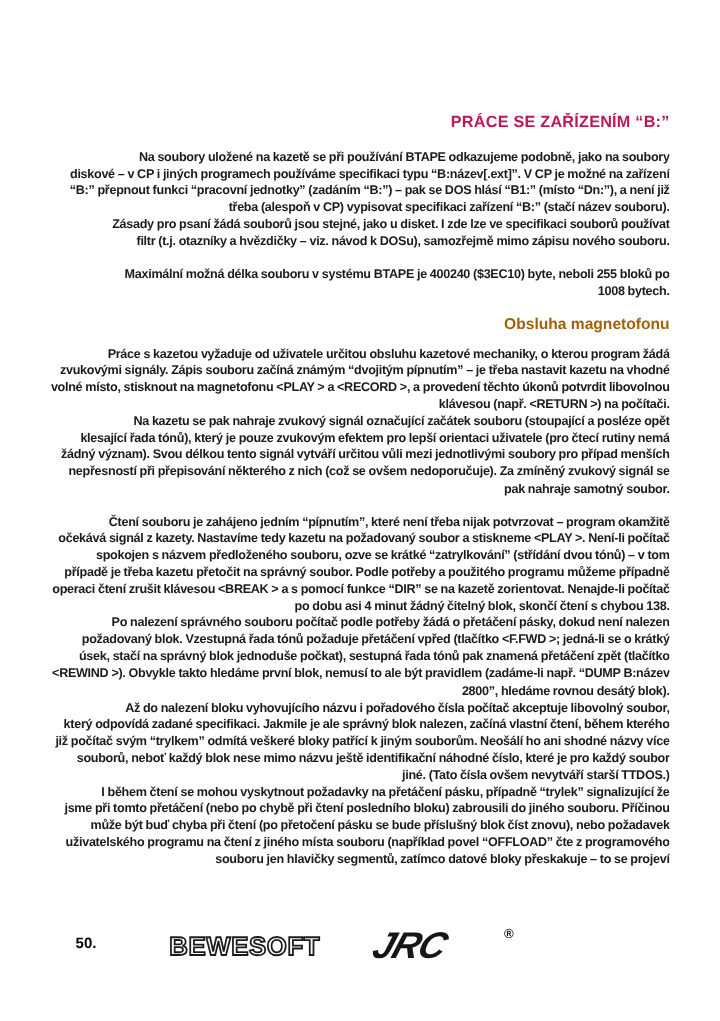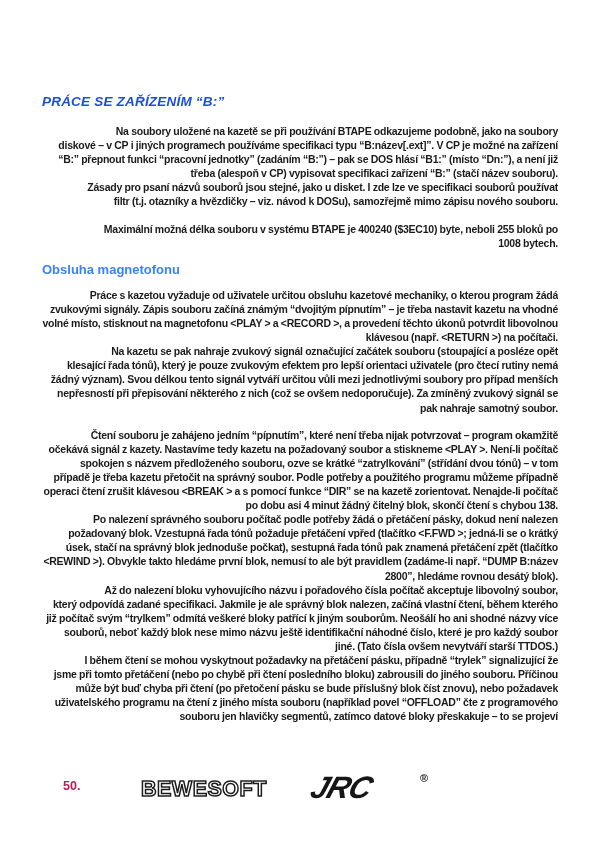--- a/index.html
+++ b/index.html
@@ -20,53 +20,52 @@
   .content {
     position: absolute;
     left: 42px;
     top: 94px;
     width: 516px;
     height: 676px;
     overflow: hidden;
   }
   h1.doc-title {
     margin: 0 0 14px 0;
-    text-align: left;
+    text-align: right;
     font-size: 13.5px;
     line-height: 16px;
     letter-spacing: 0.2px;
-    color: #1d4ed8;
-    font-style: italic;
+    color: #be185d;
   }
   h2.section-heading {
     margin: 12px 0 10px 0;
-    text-align: left;
+    text-align: right;
     font-size: 13px;
     line-height: 16px;
-    color: #3b82f6;
+    color: #a16207;
   }
   p.para {
     margin: 0;
     font-size: 10.5px;
     line-height: 14.1px;
     letter-spacing: -0.25px;
     word-spacing: -0.2px;
     text-indent: 38px;
     text-align: right;
     color: #1b1b1b;
   }
   .vgap {
     height: 13px;
   }
   .footer-pagenum {
     position: absolute;
     left: 63px;
     top: 779px;
     font-size: 12.5px;
-    color: #be185d;
+    color: #000000;
   }
   .logo-bewesoft {
     position: absolute;
     left: 140px;
     top: 774px;
   }
   .logo-jrc {
     position: absolute;
     left: 302px;
     top: 769px;
@@ -75,21 +74,21 @@
 </head>
 <body>
 
 <div class="page">
 
   <div class="content">
 
     <h1 class="doc-title">PRÁCE SE ZAŘÍZENÍM “B:”</h1>
 
     <p class="para">Na soubory uložené na kazetě se při používání BTAPE odkazujeme podobně, jako na soubory diskové – v CP i jiných programech používáme specifikaci typu “B:název[.ext]”. V CP je možné na zařízení “B:” přepnout funkci “pracovní jednotky” (zadáním “B:”) – pak se DOS hlásí “B1:” (místo “Dn:”), a není již třeba (alespoň v CP) vypisovat specifikaci zařízení “B:” (stačí název souboru).</p>
-    <p class="para">Zásady pro psaní názvů souborů jsou stejné, jako u disket. I zde lze ve specifikaci souborů používat filtr (t.j. otazníky a hvězdičky – viz. návod k DOSu), samozřejmě mimo zápisu nového souboru.</p>
+    <p class="para">Zásady pro psaní žádá souborů jsou stejné, jako u disket. I zde lze ve specifikaci souborů používat filtr (t.j. otazníky a hvězdičky – viz. návod k DOSu), samozřejmě mimo zápisu nového souboru.</p>
 
     <div class="vgap"></div>
 
     <p class="para">Maximální možná délka souboru v systému BTAPE je 400240 ($3EC10) byte, neboli 255 bloků po 1008 bytech.</p>
 
     <h2 class="section-heading">Obsluha magnetofonu</h2>
 
     <p class="para">Práce s kazetou vyžaduje od uživatele určitou obsluhu kazetové mechaniky, o kterou program žádá zvukovými signály. Zápis souboru začíná známým “dvojitým pípnutím” – je třeba nastavit kazetu na vhodné volné místo, stisknout na magnetofonu &lt;PLAY &gt; a &lt;RECORD &gt;, a provedení těchto úkonů potvrdit libovolnou klávesou (např. &lt;RETURN &gt;) na počítači.</p>
     <p class="para">Na kazetu se pak nahraje zvukový signál označující začátek souboru (stoupající a posléze opět klesající řada tónů), který je pouze zvukovým efektem pro lepší orientaci uživatele (pro čtecí rutiny nemá žádný význam). Svou délkou tento signál vytváří určitou vůli mezi jednotlivými soubory pro případ menších nepřesností při přepisování některého z nich (což se ovšem nedoporučuje). Za zmíněný zvukový signál se pak nahraje samotný soubor.</p>
 

